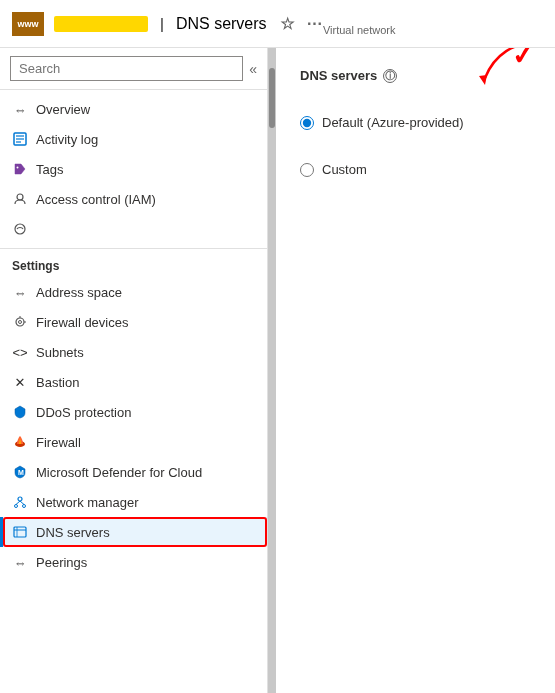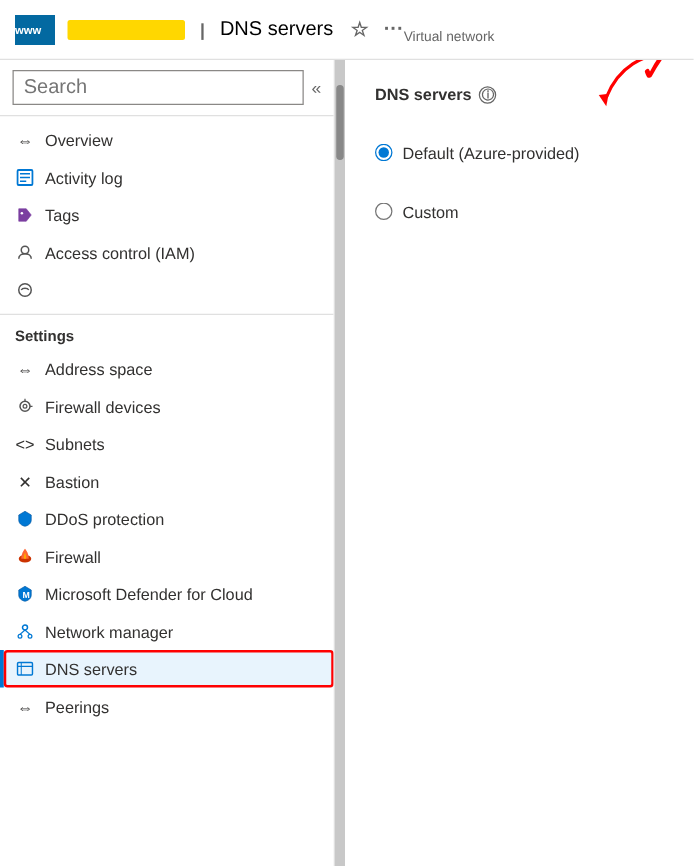--- a/index.html
+++ b/index.html
@@ -19,24 +19,24 @@
       display: flex;
       align-items: center;
       padding: 8px 12px;
       border-bottom: 1px solid #e0e0e0;
       background: #fff;
       min-height: 48px;
     }
     .header-icon {
       width: 32px;
       height: 24px;
-      background: #0369a1;
-      display: flex;
-      align-items: center;
-      justify-content: flex-start;
+      background: #a16207;
+      display: flex;
+      align-items: center;
+      justify-content: center;
       margin-right: 10px;
       flex-shrink: 0;
     }
     .header-icon span {
       color: #fff;
       font-size: 9px;
       font-weight: bold;
     }
     .header-title-block {
       display: flex;
@@ -106,21 +106,21 @@
     .search-container {
       padding: 8px 10px;
       border-bottom: 1px solid #e0e0e0;
       display: flex;
       align-items: center;
       gap: 6px;
     }
     .search-container input {
       border: 1px solid #8a8886;
       padding: 4px 8px;
-      font-size: 16px;
+      font-size: 13px;
       width: 100%;
       outline: none;
       color: #333;
       background: #fff;
     }
     .collapse-btn {
       cursor: pointer;
       color: #666;
       font-size: 14px;
       flex-shrink: 0;
@@ -205,20 +205,21 @@
       display: inline-flex;
       align-items: center;
       justify-content: center;
       font-size: 10px;
       color: #666;
       cursor: pointer;
     }
 
     .radio-option {
       display: flex;
+      align-items: center;
       gap: 8px;
       margin-bottom: 10px;
       font-size: 13px;
       color: #323130;
       margin-top: 32px;
     }
     .radio-option input[type="radio"] {
       width: 14px;
       height: 14px;
       accent-color: #0078d4;

